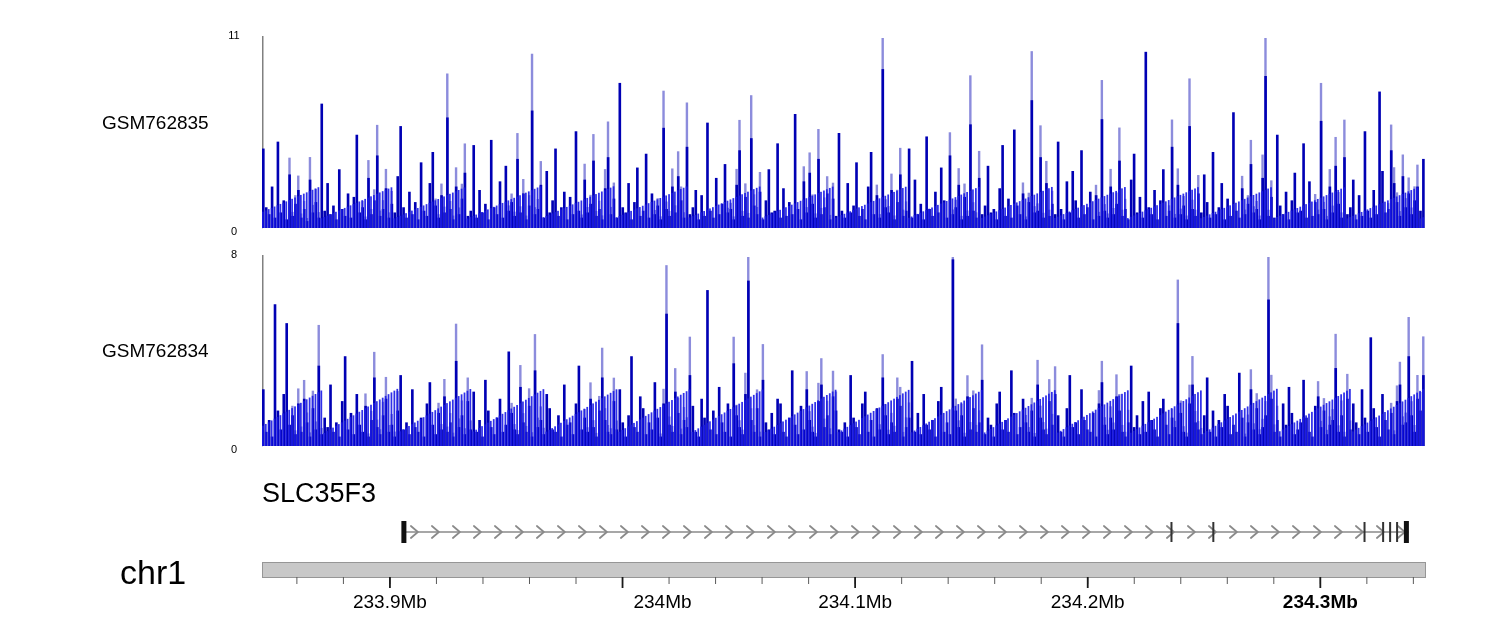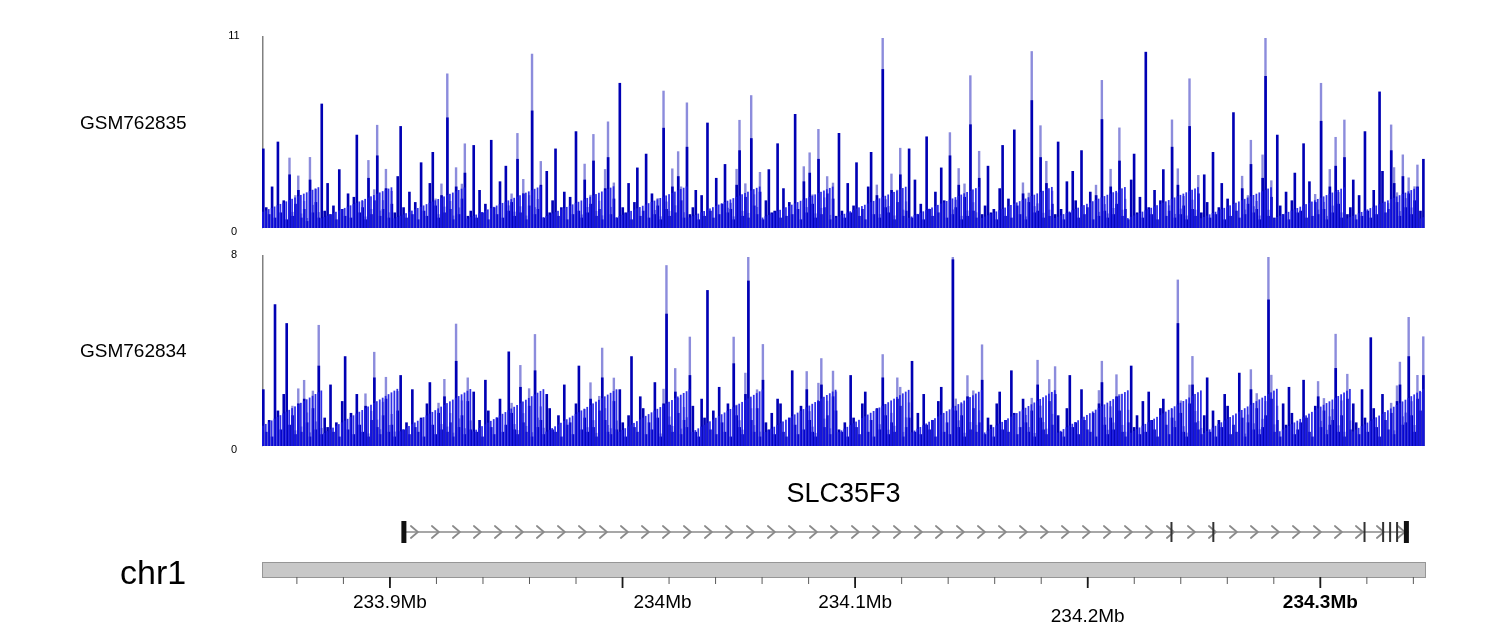--- a/index.html
+++ b/index.html
@@ -18,21 +18,21 @@
     position: absolute;
     left: 0; top: 0;
     width: 1500px;
     height: 640px;
     background: #ffffff;
   }
 
   
   .track-label {
     position: absolute;
-    left: 80px;
+    left: 102px;
     width: 160px;
     text-align: left;
     font-size: 19px;
     color: #000000;
     font-family: "Liberation Sans", sans-serif;
     white-space: nowrap;
   }
   #label-track-0 { top: 112px; }
   #label-track-1 { top: 340px; }
 
@@ -63,21 +63,20 @@
     position: absolute;
     left: 262px;
     top: 478px;
     width: 1163px;
     height: 82px;
   }
   #gene-name {
     position: absolute;
     top: 0px;
     width: 100%;
-    text-align: center;
     font-size: 27px;
     color: #000000;
     font-family: "Liberation Sans", sans-serif;
   }
   #gene-model { position: absolute; left: 0; top: 30px; }
 
   
   #chrom-label {
     position: absolute;
     left: 88px;
@@ -2184,18 +2183,18 @@
         <line x1="127.93" y1="17" x2="127.93" y2="28" stroke="#1a1a1a" stroke-width="1.8"></line>
         <line x1="360.53" y1="17" x2="360.53" y2="28" stroke="#1a1a1a" stroke-width="1.8"></line>
         <line x1="593.13" y1="17" x2="593.13" y2="28" stroke="#1a1a1a" stroke-width="1.8"></line>
         <line x1="825.73" y1="17" x2="825.73" y2="28" stroke="#1a1a1a" stroke-width="1.8"></line>
         <line x1="1058.33" y1="17" x2="1058.33" y2="28" stroke="#1a1a1a" stroke-width="1.8"></line>
       </svg>
     <div id="tick-labels">
         <div class="tick-label" style="left: 127.93px; top: 31px;">233.9Mb</div>
         <div class="tick-label" style="left: 360.53px; top: 31px; margin-left: 40px;">234Mb</div>
         <div class="tick-label" style="left: 593.13px; top: 31px;">234.1Mb</div>
-        <div class="tick-label" style="left: 825.73px; top: 45px;">234.2Mb</div>
+        <div class="tick-label" style="left: 825.73px; top: 31px;">234.2Mb</div>
         <div class="tick-label" style="left: 1058.33px; top: 31px; font-weight: bold;">234.3Mb</div>
       </div>
   </div>
 
 </div>
 
 </body></html>

